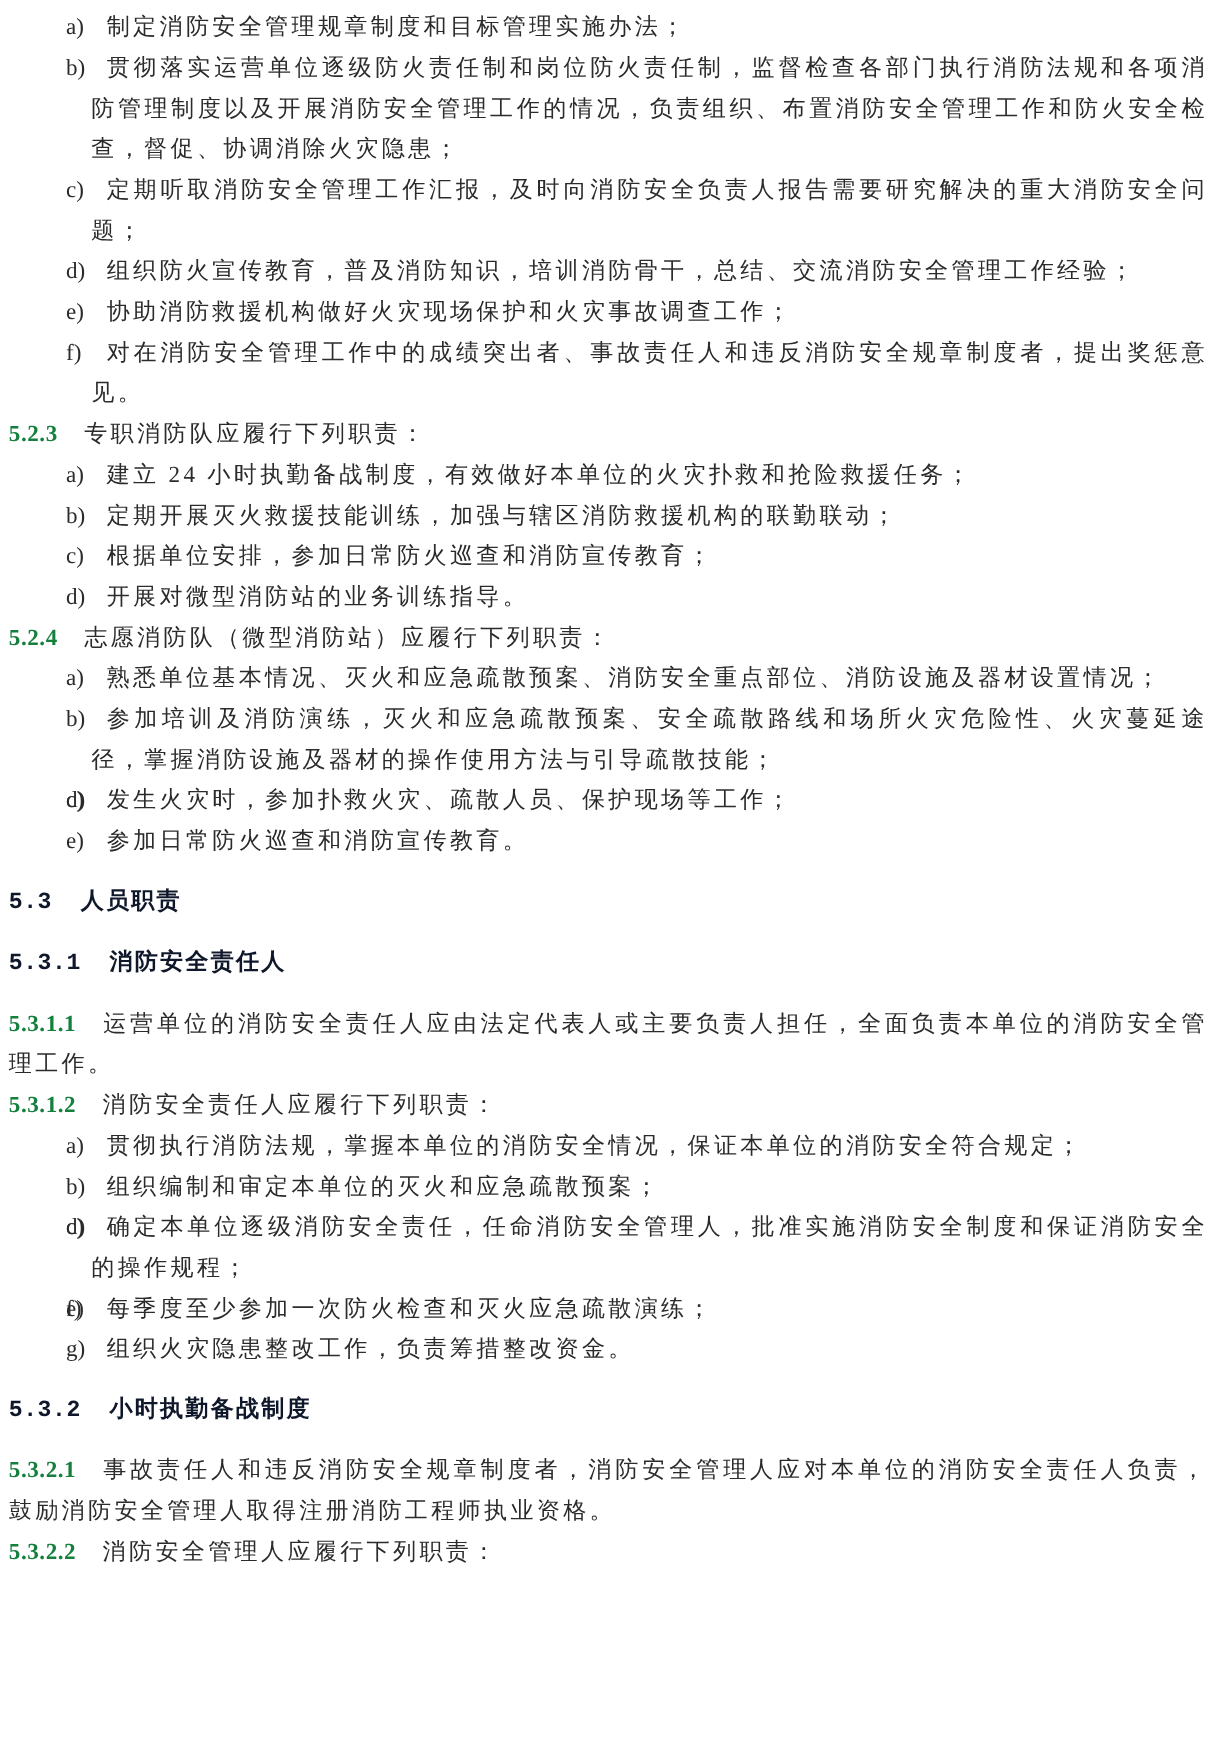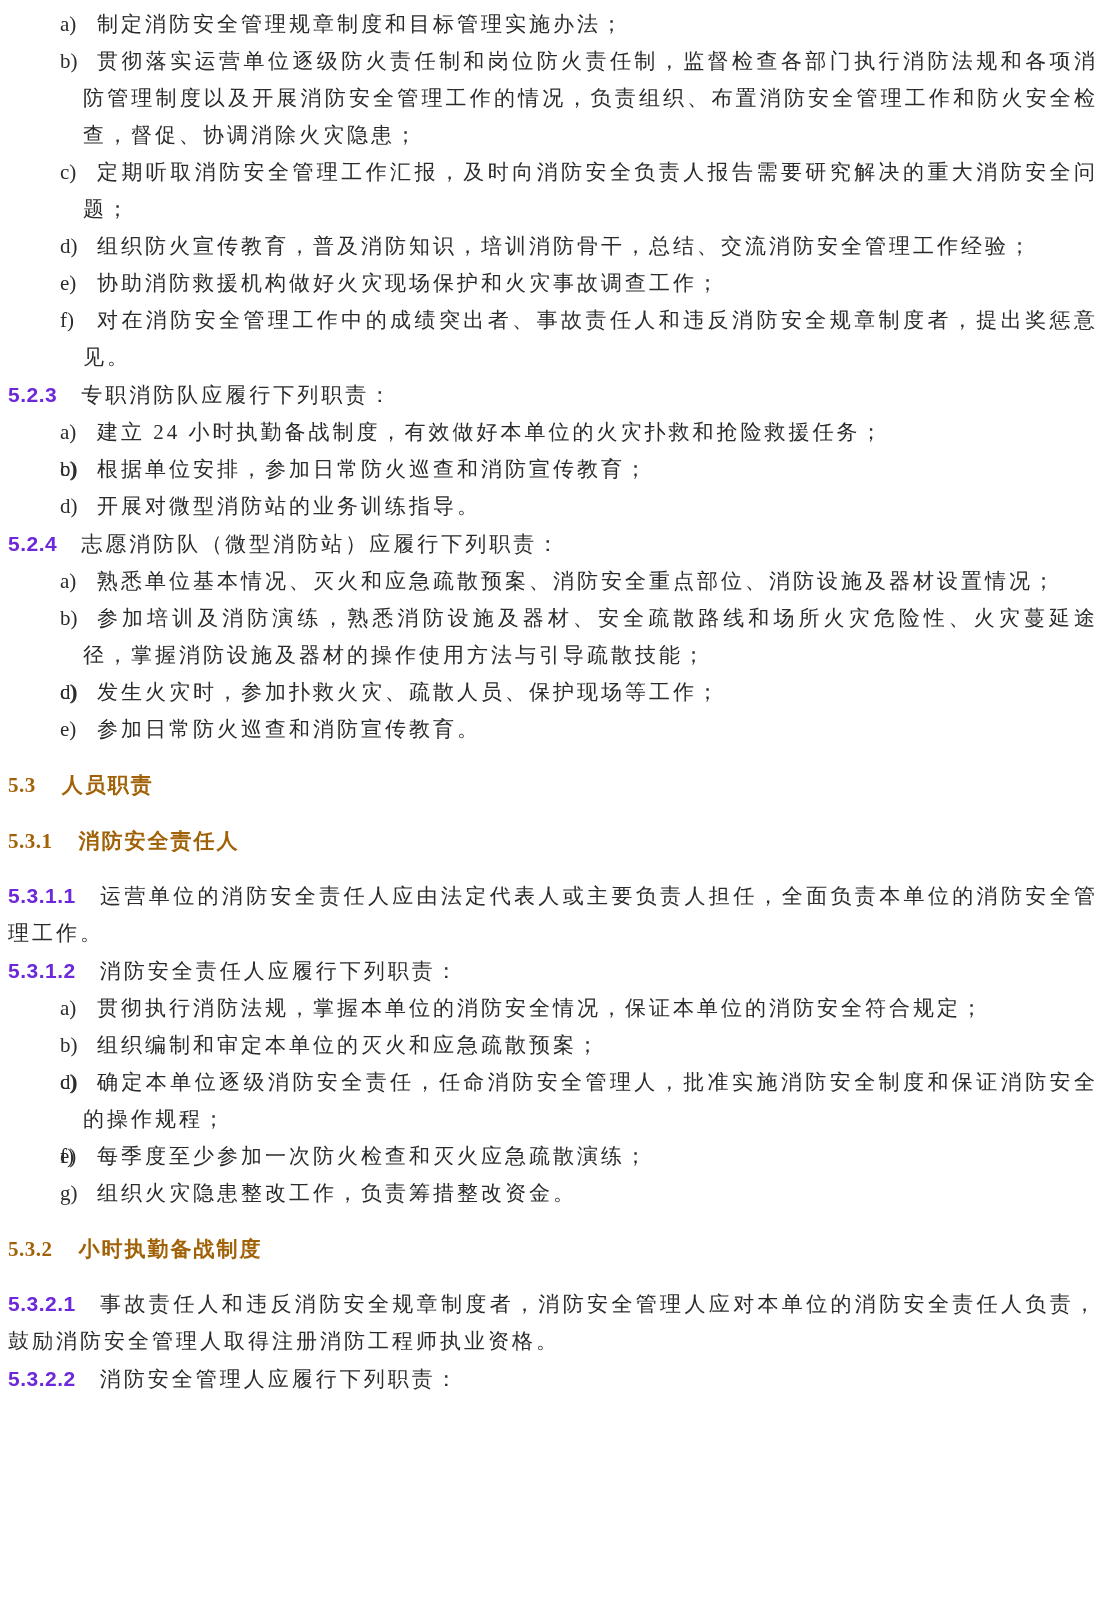--- a/index.html
+++ b/index.html
@@ -38,31 +38,31 @@
     letter-spacing: 0;
     font-family: "Liberation Serif", "DejaVu Serif", serif;
   }
   
   .clause {
     text-align: justify;
     text-justify: inter-ideograph;
     letter-spacing: 3px;
   }
   .clause .num {
-    font-family: Liberation Sans, sans-serif;
+    font-family: Liberation Serif, serif;
     font-weight: 600;
     letter-spacing: 0.5px;
     margin-right: 24px;
-    color: #6d28d9;
+    color: #15803d;
   }
   
   .h2, .h3 {
-    font-family: Liberation Serif, serif;
+    font-family: Liberation Mono, monospace;
     font-weight: 700;
-    color: #a16207;
+    color: #0f172a;
     letter-spacing: 2px;
     margin: 19px 0 17px 0;
   }
   .h2 .num, .h3 .num {
     letter-spacing: 0.5px;
     margin-right: 26px;
   }
 </style>
 </head>
 <body>
@@ -88,37 +88,37 @@
     <span class="li-label">f)</span><span>对在消防安全管理工作中的成绩突出者、事故责任人和违反消防安全规章制度者，提出奖惩意见。</span>
   </div>
 
   <div class="clause">
     <span class="num">5.2.3</span><span>专职消防队应履行下列职责：</span>
   </div>
   <div class="li">
     <span class="li-label">a)</span><span>建立 24 小时执勤备战制度，有效做好本单位的火灾扑救和抢险救援任务；</span>
   </div>
   <div class="li">
-    <span class="li-label">b)</span>
+    <span class="li-label">b)</span><span>定期开展灭火救援技能训练，加强与辖区消防救援机构的联勤联动；</span>
   </div>
   <div class="li">
     <span class="li-label">c)</span><span>根据单位安排，参加日常防火巡查和消防宣传教育；</span>
   </div>
   <div class="li">
     <span class="li-label">d)</span><span>开展对微型消防站的业务训练指导。</span>
   </div>
 
   <div class="clause">
     <span class="num">5.2.4</span><span>志愿消防队（微型消防站）应履行下列职责：</span>
   </div>
   <div class="li">
     <span class="li-label">a)</span><span>熟悉单位基本情况、灭火和应急疏散预案、消防安全重点部位、消防设施及器材设置情况；</span>
   </div>
   <div class="li">
-    <span class="li-label">b)</span><span>参加培训及消防演练，熟悉消防设施及器材、安全疏散路线和场所火灾危险性、火灾蔓延途径，掌握消防设施及器材的操作使用方法与引导疏散技能；</span>
+    <span class="li-label">b)</span><span>参加培训及消防演练，灭火和应急疏散预案、安全疏散路线和场所火灾危险性、火灾蔓延途径，掌握消防设施及器材的操作使用方法与引导疏散技能；</span>
   </div>
   <div class="li">
     <span class="li-label">c)</span>
   </div>
   <div class="li">
     <span class="li-label">d)</span><span>发生火灾时，参加扑救火灾、疏散人员、保护现场等工作；</span>
   </div>
   <div class="li">
     <span class="li-label">e)</span><span>参加日常防火巡查和消防宣传教育。</span>
   </div>

